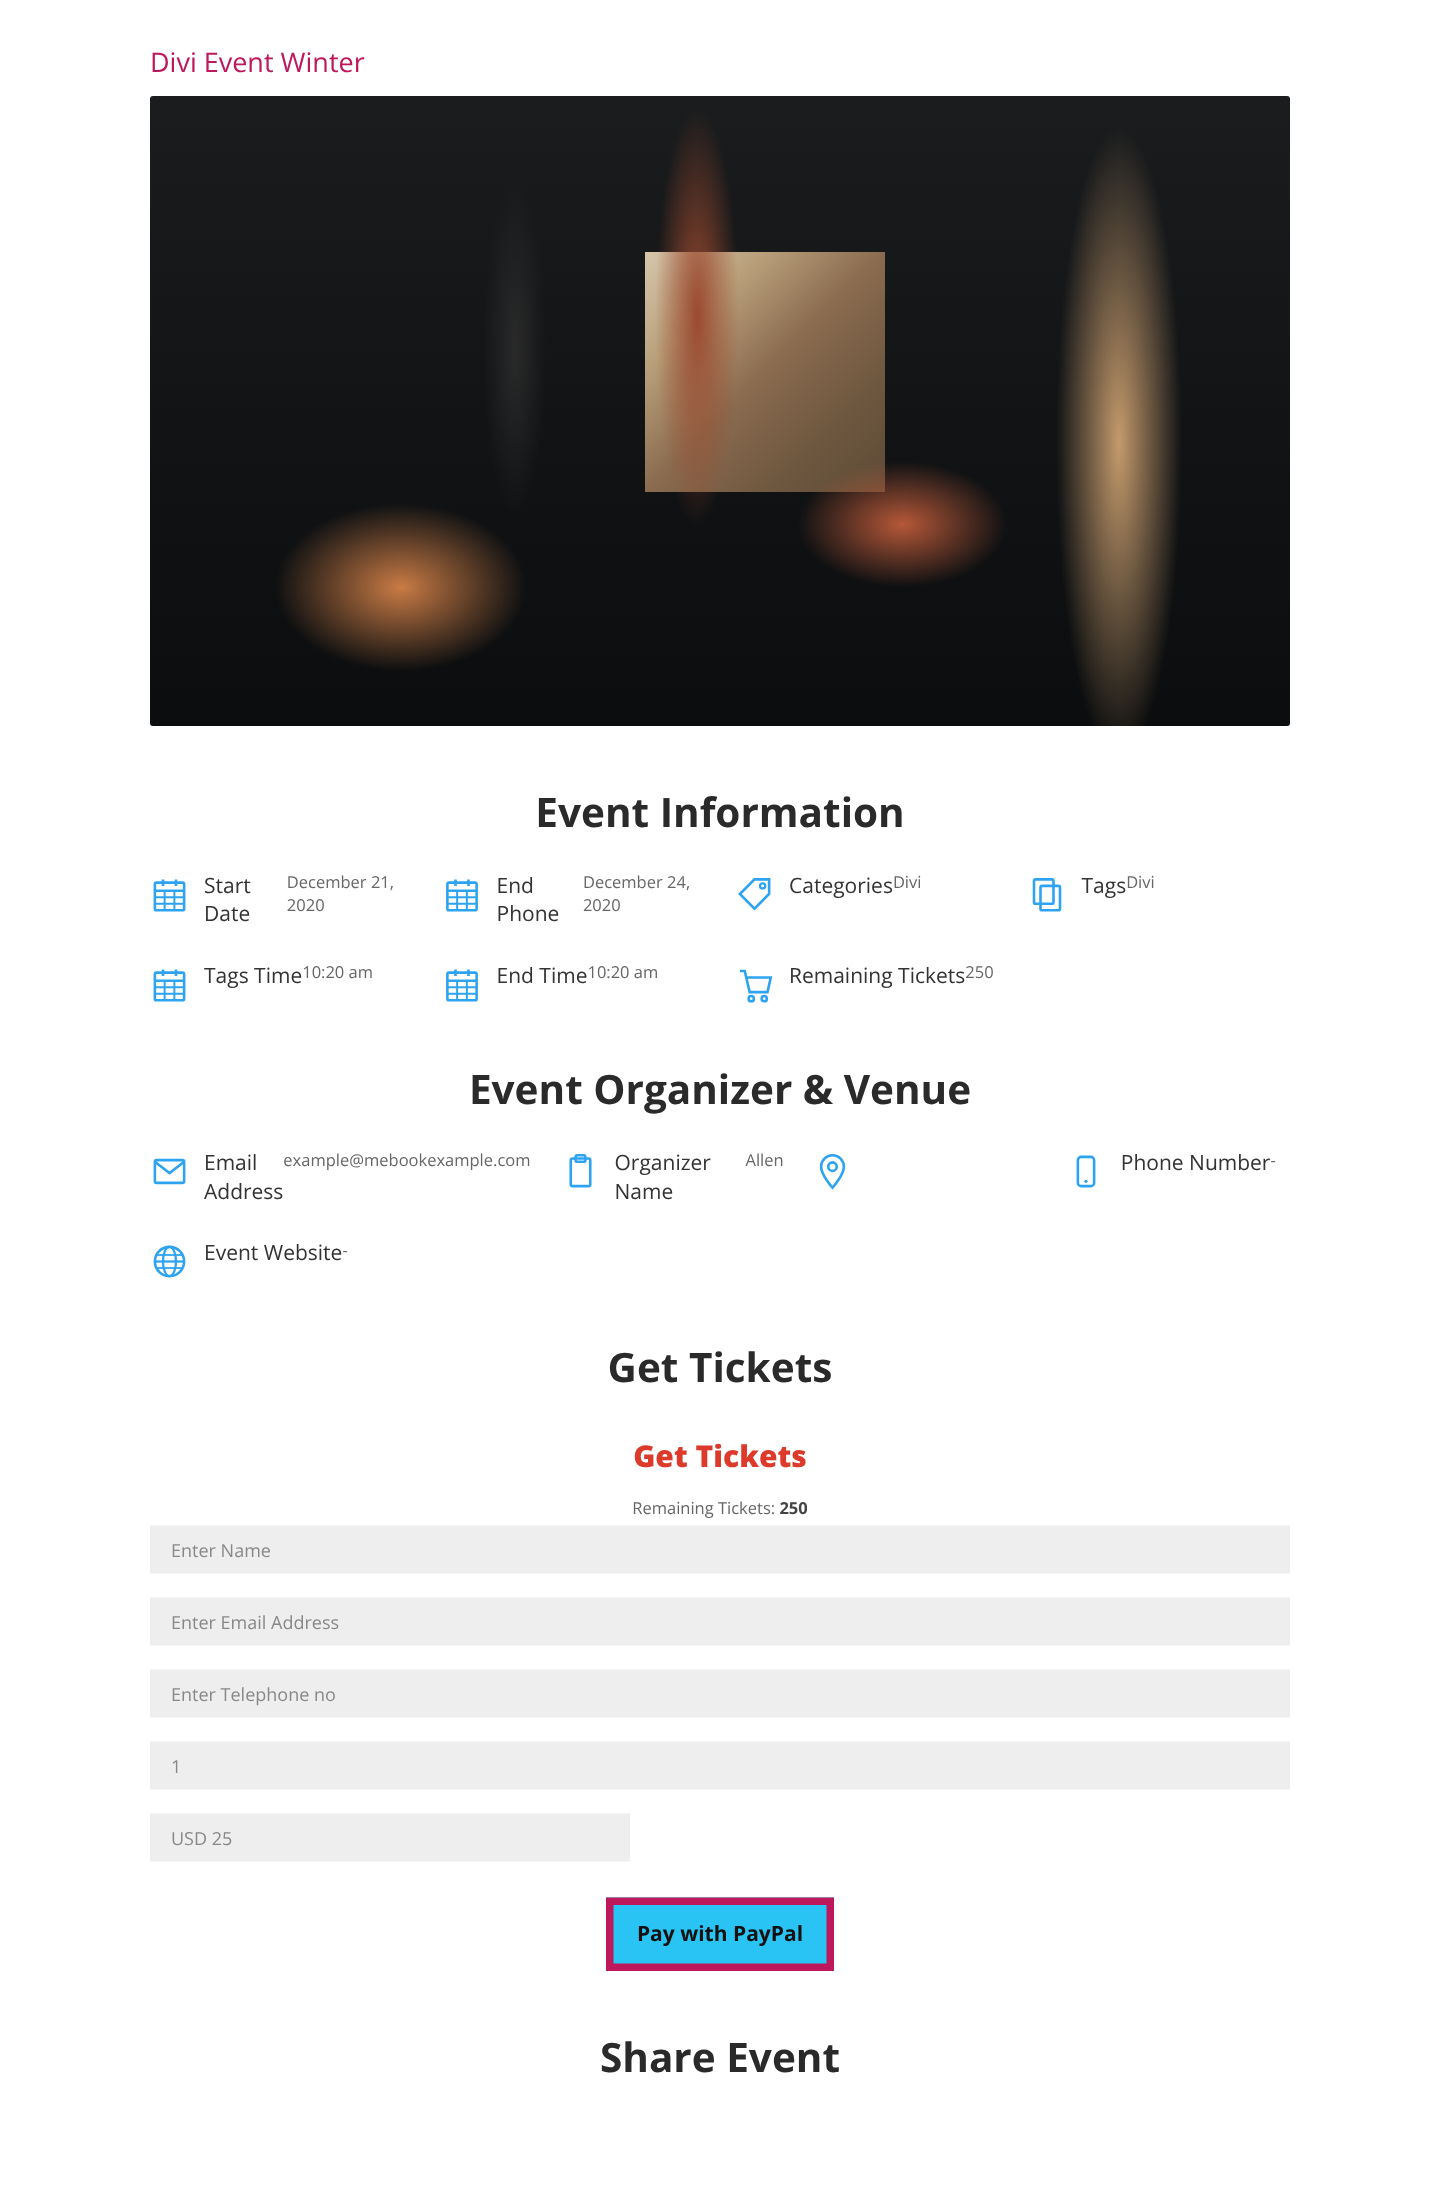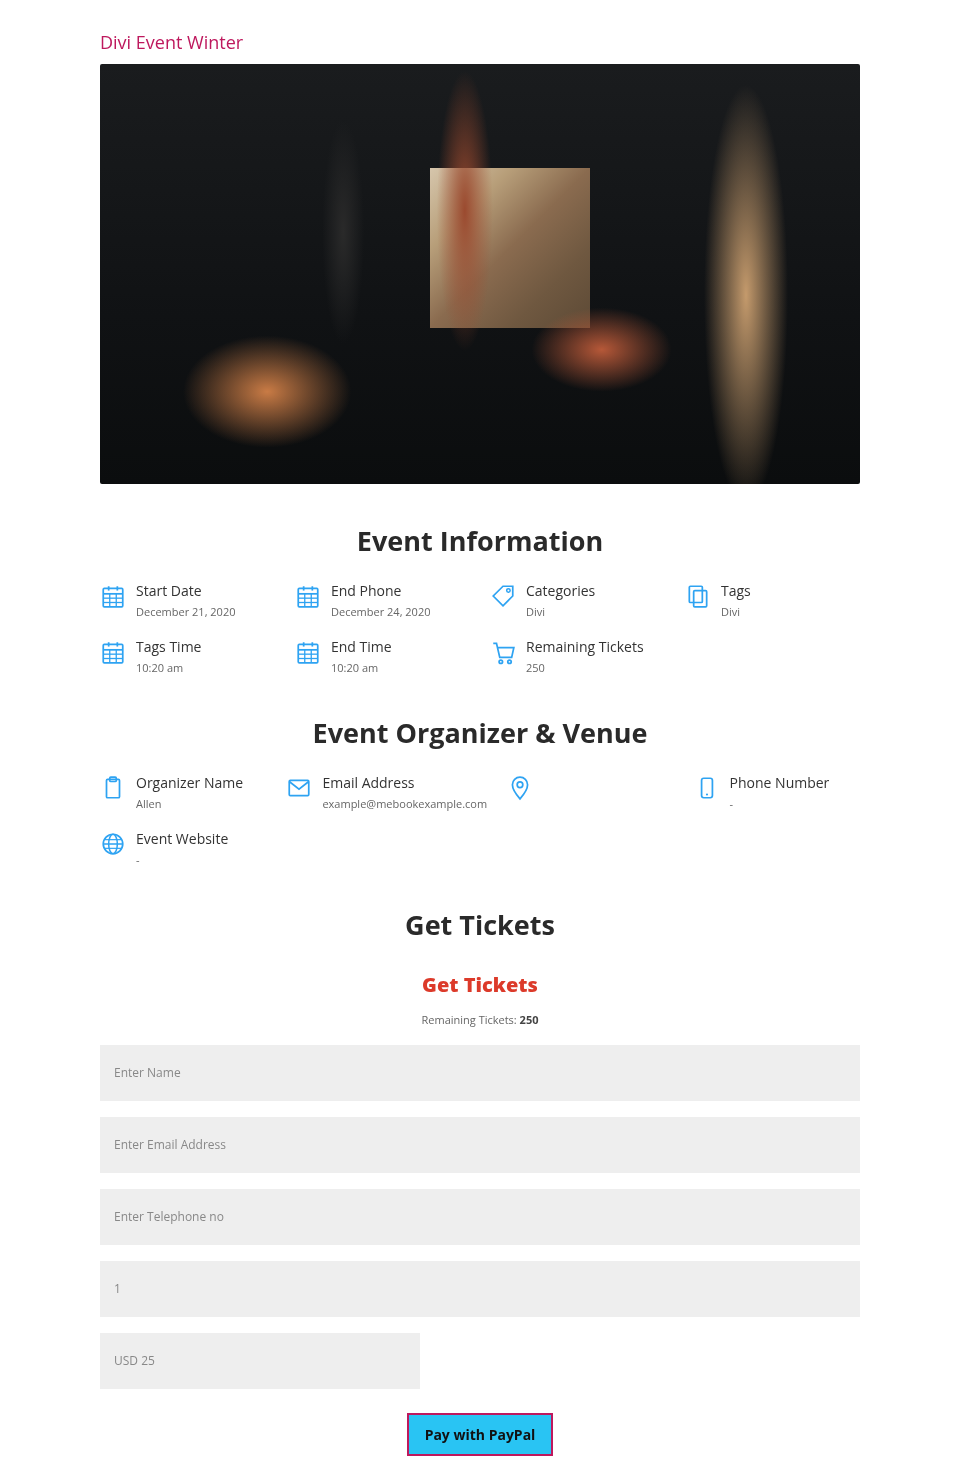--- a/index.html
+++ b/index.html
@@ -15,32 +15,32 @@
       radial-gradient(ellipse 40px 200px at 48% 35%, #9b4a2f 0%, rgba(155,74,47,0) 70%),
       radial-gradient(ellipse 30px 160px at 32% 40%, #2a2a2a 0%, rgba(42,42,42,0) 70%),
       linear-gradient(135deg, #d6c6ac 0%, #b89f7a 25%, #8a6b4f 50%, #6f5840 75%, #5d4a36 100%) 55% 40% / 160px 160px no-repeat,
       linear-gradient(180deg, #1a1c1e 0%, #101214 60%, #0b0d0e 100%);
     background-color:#111;
   }
   h2.section { text-align:center; font-size:27px; font-weight:700; color:#2a2a2a; margin:38px 0 22px; }
   .grid4 { display:grid; grid-template-columns:repeat(4,1fr); gap:18px 20px; }
   .item { display:flex; align-items:flex-start; gap:10px; }
   .ico { width:26px; height:26px; flex:0 0 26px; margin-top:2px; }
-  .item .txt { display:flex; flex-direction:column; }
+  .item .txt { display:flex; }
   .item .lbl { font-size:14px; color:#333; margin-bottom:4px; }
   .item .val { font-size:11px; color:#666; line-height:1.4; }
   .info2 { margin-bottom:12px; }
   
   .tickets-red { color:#dc3a2a; font-weight:800; font-size:20px; text-align:center; margin-top:28px; }
-  .remain { text-align:center; font-size:11px; color:#666; margin:14px 0 18px; }
+  .remain { text-align:center; font-size:11px; color:#666; margin:14px 0 4px; }
   .remain b { font-weight:700; color:#444; }
-  .field { width:100%; height:56px; background:#eeeeee; border:none; padding:0 14px; font-size:12px; color:#444; margin-bottom:16px; font-family:inherit; outline:none; }
+  .field { width:100%; height:32px; background:#eeeeee; border:none; padding:0 14px; font-size:12px; color:#444; margin-bottom:16px; font-family:inherit; outline:none; }
   .field::placeholder { color:#888; }
   .field.half { width:320px; }
-  .paybtn { display:block; margin:8px auto 0; background:#29c4f3; border:2px solid #be185d; color:#111; font-weight:700; font-size:14px; padding:10px 16px; cursor:pointer; font-family:inherit; }
+  .paybtn { display:block; margin:8px auto 0; background:#29c4f3; border:5px solid #be185d; color:#111; font-weight:700; font-size:14px; padding:10px 16px; cursor:pointer; font-family:inherit; }
   h2.share { }
 </style>
 </head>
 <body>
 
 <svg width="0" height="0" style="position:absolute">
   <defs>
     <g id="ico-calendar">
       <rect x="3" y="5" width="18" height="17" rx="1" fill="none" stroke="#2ea3f2" stroke-width="1.6"></rect>
       <line x1="3" y1="10" x2="21" y2="10" stroke="#2ea3f2" stroke-width="1.6"></line>
@@ -161,34 +161,34 @@
         <div class="val">250</div>
       </div>
     </div>
   </div>
 
   <h2 class="section">Event Organizer &amp; Venue</h2>
 
   <div class="grid4 info2">
     <div class="item">
       <svg class="ico" viewBox="0 0 24 24">
+          <use href="#ico-mail"></use>
+        </svg>
+      <div class="txt">
+        <div class="lbl">Email Address</div>
+        <div class="val">example@mebookexample.com</div>
+      </div>
+    </div>
+    <div class="item">
+      <svg class="ico" viewBox="0 0 24 24">
           <use href="#ico-clipboard"></use>
         </svg>
       <div class="txt">
         <div class="lbl">Organizer Name</div>
         <div class="val">Allen</div>
-      </div>
-    </div>
-    <div class="item">
-      <svg class="ico" viewBox="0 0 24 24">
-          <use href="#ico-mail"></use>
-        </svg>
-      <div class="txt">
-        <div class="lbl">Email Address</div>
-        <div class="val">example@mebookexample.com</div>
       </div>
     </div>
     <div class="item">
       <svg class="ico" viewBox="0 0 24 24">
           <use href="#ico-pin"></use>
         </svg>
     </div>
     <div class="item">
       <svg class="ico" viewBox="0 0 24 24">
           <use href="#ico-phone"></use>

